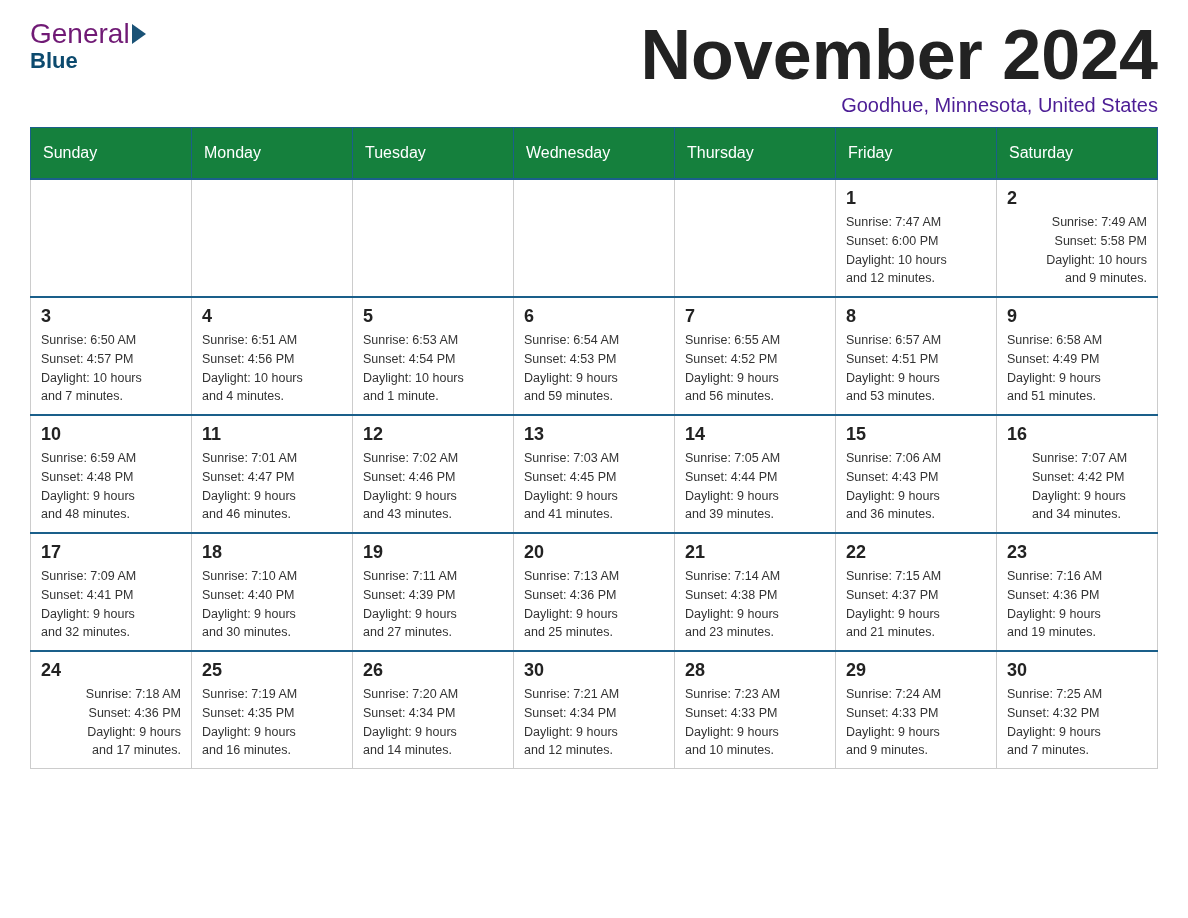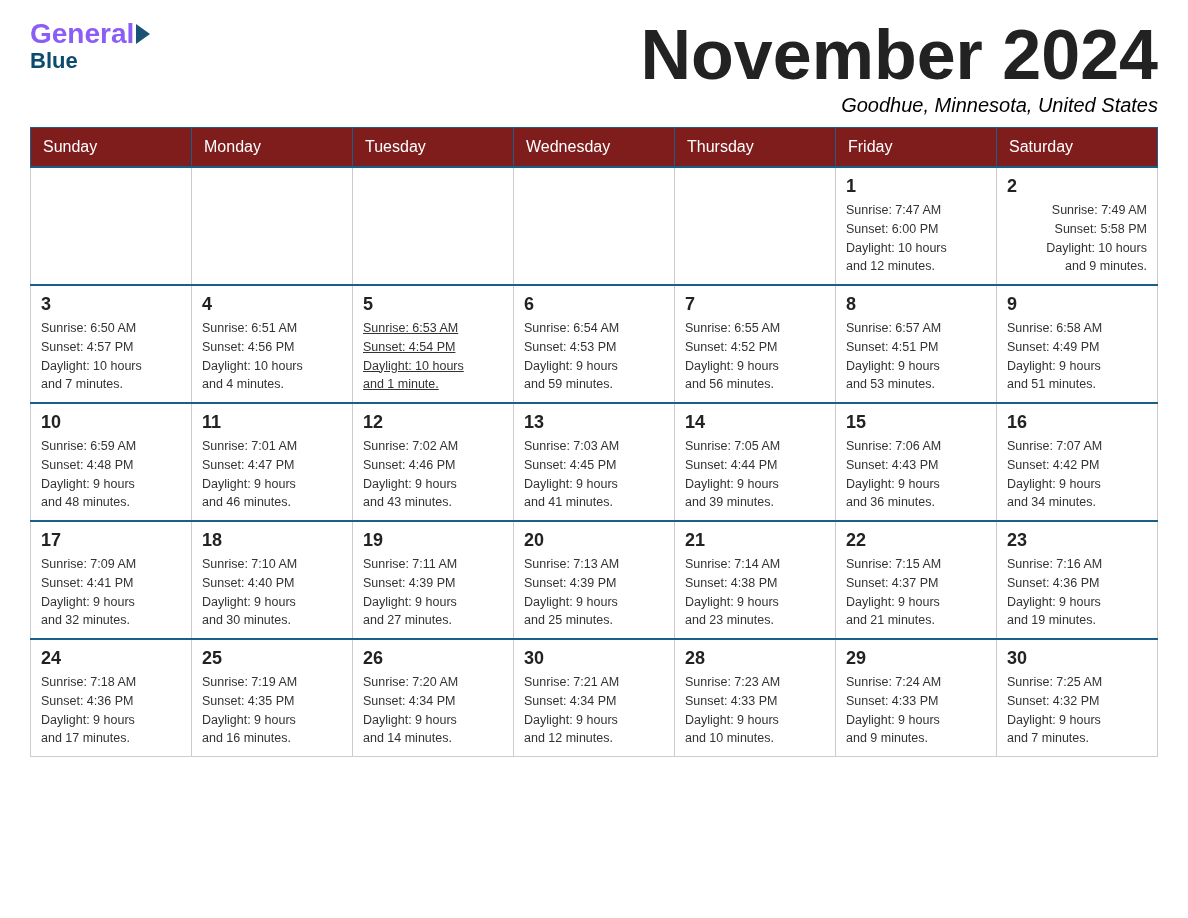--- a/index.html
+++ b/index.html
@@ -16,22 +16,22 @@
       align-items: flex-start;
       margin-bottom: 10px;
     }
     .logo {
       display: flex;
       flex-direction: column;
       align-items: flex-start;
     }
     .logo-top {
       font-size: 28px;
-      font-weight: bold;
-      color: #8b5cf6;
+      font-weight: normal;
+      color: #701a75;
       line-height: 1;
     }
     .logo-top span.blue-arrow {
       display: inline-block;
       width: 0;
       height: 0;
       border-left: 14px solid #1a5276;
       border-top: 10px solid transparent;
       border-bottom: 10px solid transparent;
       margin-left: 2px;
@@ -50,35 +50,34 @@
       text-align: right;
     }
     .month-title {
       font-size: 70px;
       font-weight: bold;
       color: #222;
       line-height: 1;
     }
     .location-title {
       font-size: 20px;
-      color: #000000;
+      color: #4c1d95;
       margin-top: 4px;
-      font-style: italic;
     }
     .calendar {
       width: 100%;
       border-collapse: collapse;
       margin-top: 8px;
     }
     .calendar th {
-      background-color: #7f1d1d;
+      background-color: #15803d;
       color: #fff;
       font-size: 16px;
       font-weight: normal;
-      padding: 10px 12px;
+      padding: 16px 12px;
       text-align: left;
       border: 1px solid #1a5f8a;
     }
     .calendar td {
       vertical-align: top;
       padding: 8px 10px;
       border: 1px solid #ccc;
       width: 14.28%;
       min-height: 110px;
       font-size: 13px;
@@ -170,21 +169,21 @@
         </td>
         <td>
           <span class="day-number">4</span>
           <div class="day-info" style="white-space: pre-line;">Sunrise: 6:51 AM
 Sunset: 4:56 PM
 Daylight: 10 hours
 and 4 minutes.</div>
         </td>
         <td>
           <span class="day-number">5</span>
-          <div class="day-info" style="white-space: pre-line; text-decoration: underline;">Sunrise: 6:53 AM
+          <div class="day-info" style="white-space: pre-line;">Sunrise: 6:53 AM
 Sunset: 4:54 PM
 Daylight: 10 hours
 and 1 minute.</div>
         </td>
         <td>
           <span class="day-number">6</span>
           <div class="day-info" style="white-space: pre-line;">Sunrise: 6:54 AM
 Sunset: 4:53 PM
 Daylight: 9 hours
 and 59 minutes.</div>
@@ -249,21 +248,21 @@
         </td>
         <td>
           <span class="day-number">15</span>
           <div class="day-info" style="white-space: pre-line;">Sunrise: 7:06 AM
 Sunset: 4:43 PM
 Daylight: 9 hours
 and 36 minutes.</div>
         </td>
         <td>
           <span class="day-number">16</span>
-          <div class="day-info" style="white-space: pre-line;">Sunrise: 7:07 AM
+          <div class="day-info" style="white-space: pre-line; margin-left: 25px;">Sunrise: 7:07 AM
 Sunset: 4:42 PM
 Daylight: 9 hours
 and 34 minutes.</div>
         </td>
       </tr>
       <tr class="week-row week-divider">
         <td>
           <span class="day-number">17</span>
           <div class="day-info" style="white-space: pre-line;">Sunrise: 7:09 AM
 Sunset: 4:41 PM
@@ -280,21 +279,21 @@
         <td>
           <span class="day-number">19</span>
           <div class="day-info" style="white-space: pre-line;">Sunrise: 7:11 AM
 Sunset: 4:39 PM
 Daylight: 9 hours
 and 27 minutes.</div>
         </td>
         <td>
           <span class="day-number">20</span>
           <div class="day-info" style="white-space: pre-line;">Sunrise: 7:13 AM
-Sunset: 4:39 PM
+Sunset: 4:36 PM
 Daylight: 9 hours
 and 25 minutes.</div>
         </td>
         <td>
           <span class="day-number">21</span>
           <div class="day-info" style="white-space: pre-line;">Sunrise: 7:14 AM
 Sunset: 4:38 PM
 Daylight: 9 hours
 and 23 minutes.</div>
         </td>
@@ -309,21 +308,21 @@
           <span class="day-number">23</span>
           <div class="day-info" style="white-space: pre-line;">Sunrise: 7:16 AM
 Sunset: 4:36 PM
 Daylight: 9 hours
 and 19 minutes.</div>
         </td>
       </tr>
       <tr class="week-row week-divider">
         <td>
           <span class="day-number">24</span>
-          <div class="day-info" style="white-space: pre-line;">Sunrise: 7:18 AM
+          <div class="day-info" style="white-space: pre-line; text-align: right;">Sunrise: 7:18 AM
 Sunset: 4:36 PM
 Daylight: 9 hours
 and 17 minutes.</div>
         </td>
         <td>
           <span class="day-number">25</span>
           <div class="day-info" style="white-space: pre-line;">Sunrise: 7:19 AM
 Sunset: 4:35 PM
 Daylight: 9 hours
 and 16 minutes.</div>

